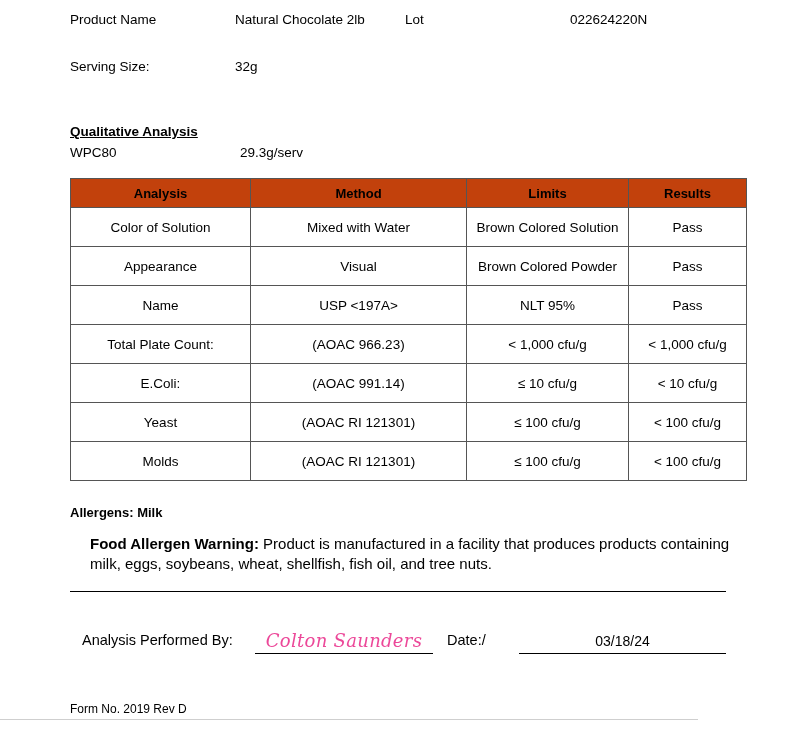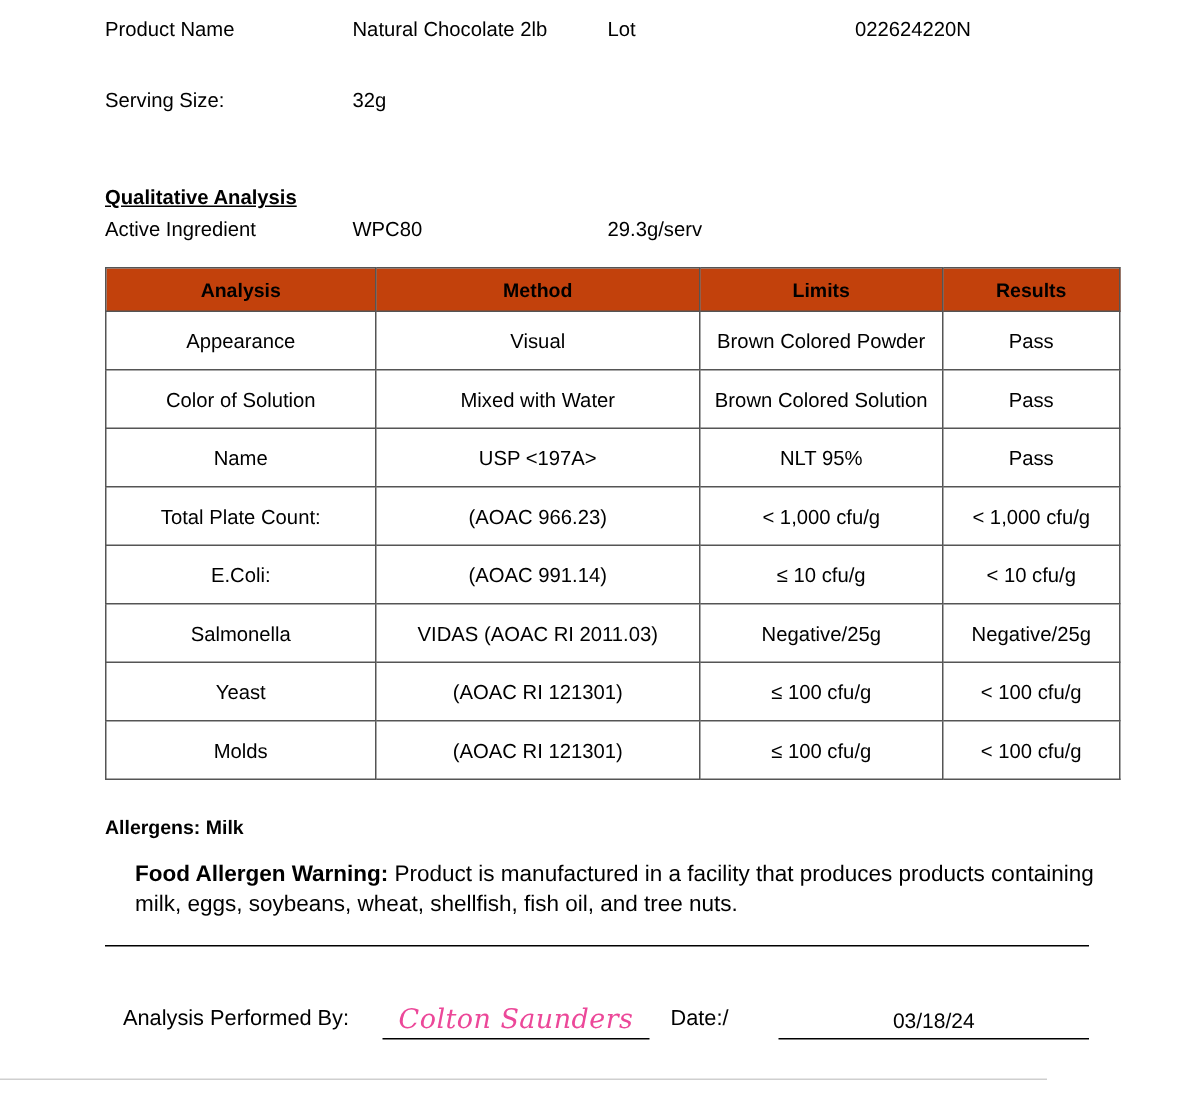--- a/index.html
+++ b/index.html
@@ -174,21 +174,20 @@
   </div>
 
   <div class="hdr-row second">
     <span class="lbl-col">Serving Size:</span>
     <span class="val-col">32g</span>
   </div>
 
   <div class="qa-title">Qualitative Analysis</div>
 
   <div class="qa-row">
-    <span class="qa-lbl">Active Ingredient</span>
     <span class="qa-val">WPC80</span>
     <span class="qa-specval">29.3g/serv</span>
   </div>
 
   <table class="coa">
     <colgroup>
       <col class="c1">
         <col class="c2">
         <col class="c3">
         <col class="c4">
@@ -196,54 +195,48 @@
     <thead>
       <tr>
         <th>Analysis</th>
         <th>Method</th>
         <th>Limits</th>
         <th>Results</th>
       </tr>
     </thead>
     <tbody>
       <tr>
+        <td>Color of Solution</td>
+        <td>Mixed with Water</td>
+        <td>Brown Colored Solution</td>
+        <td>Pass</td>
+      </tr>
+      <tr>
         <td>Appearance</td>
         <td>Visual</td>
         <td>Brown Colored Powder</td>
         <td>Pass</td>
       </tr>
       <tr>
-        <td>Color of Solution</td>
-        <td>Mixed with Water</td>
-        <td>Brown Colored Solution</td>
-        <td>Pass</td>
-      </tr>
-      <tr>
         <td>Name</td>
         <td>USP &lt;197A&gt;</td>
         <td>NLT 95%</td>
         <td>Pass</td>
       </tr>
       <tr>
         <td>Total Plate Count:</td>
         <td>(AOAC 966.23)</td>
         <td>&lt; 1,000 cfu/g</td>
         <td>&lt; 1,000 cfu/g</td>
       </tr>
       <tr>
         <td>E.Coli:</td>
         <td>(AOAC 991.14)</td>
         <td>≤ 10 cfu/g</td>
         <td>&lt; 10 cfu/g</td>
-      </tr>
-      <tr>
-        <td>Salmonella</td>
-        <td>VIDAS (AOAC RI 2011.03)</td>
-        <td>Negative/25g</td>
-        <td>Negative/25g</td>
       </tr>
       <tr>
         <td>Yeast</td>
         <td>(AOAC RI 121301)</td>
         <td>≤ 100 cfu/g</td>
         <td>&lt; 100 cfu/g</td>
       </tr>
       <tr>
         <td>Molds</td>
         <td>(AOAC RI 121301)</td>

